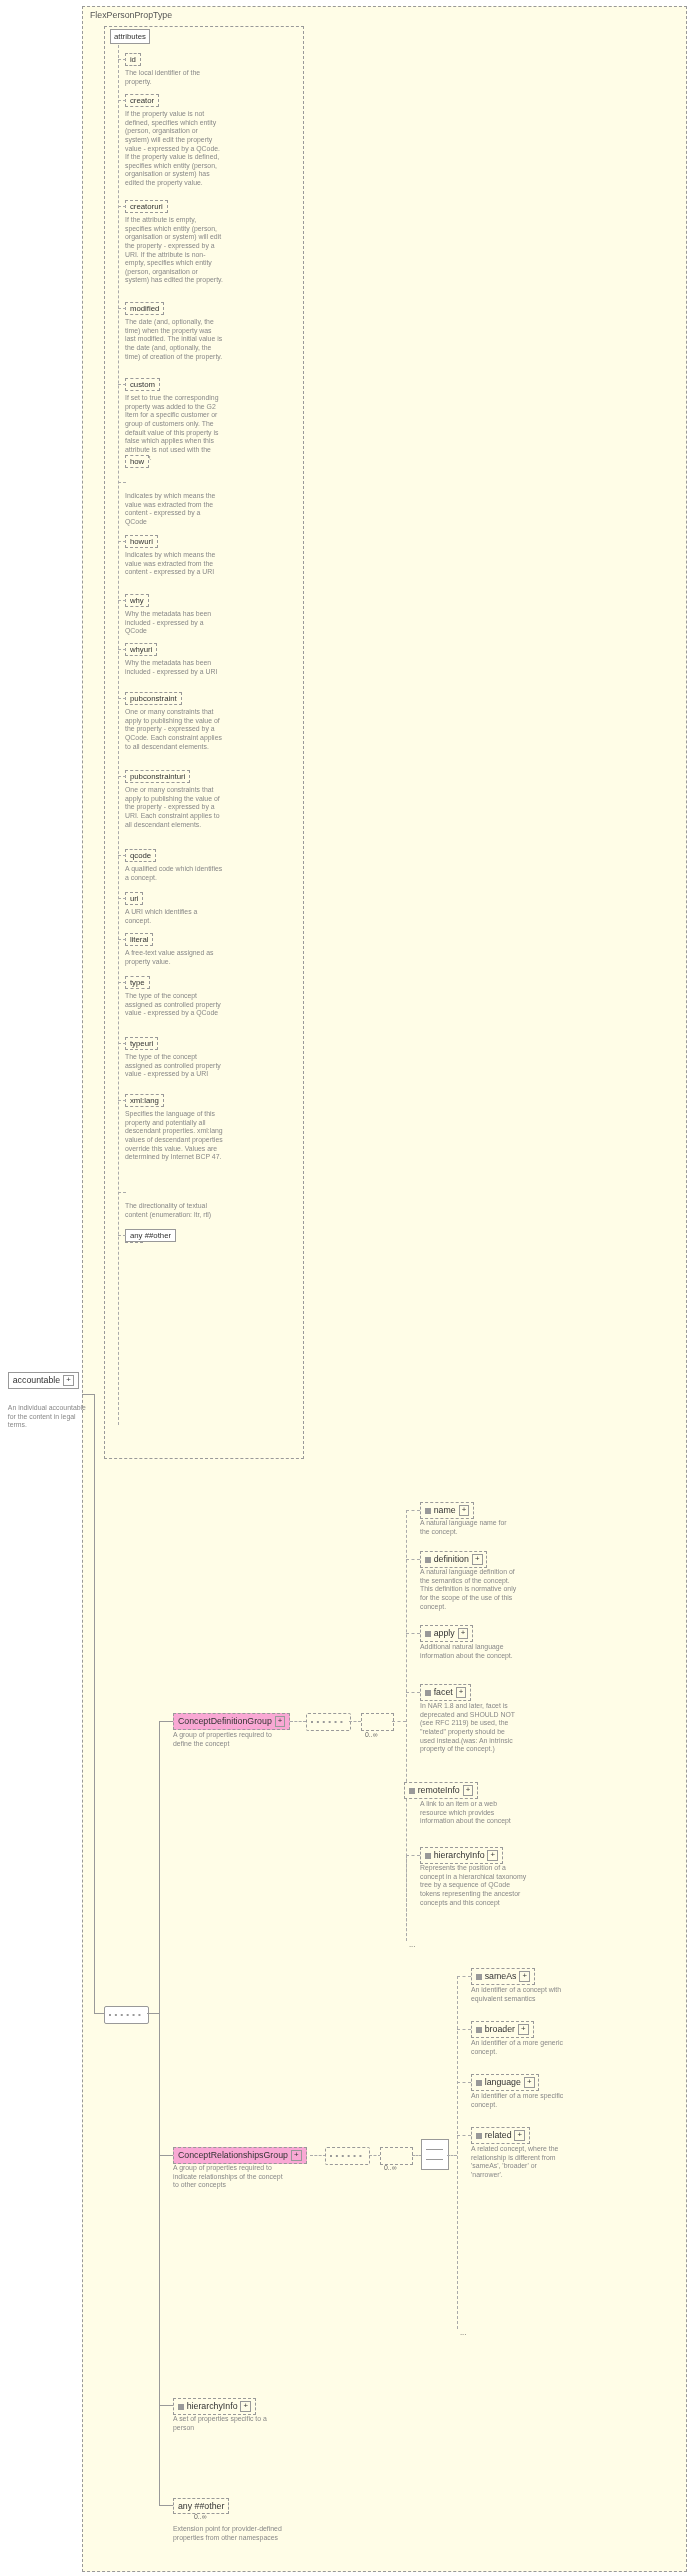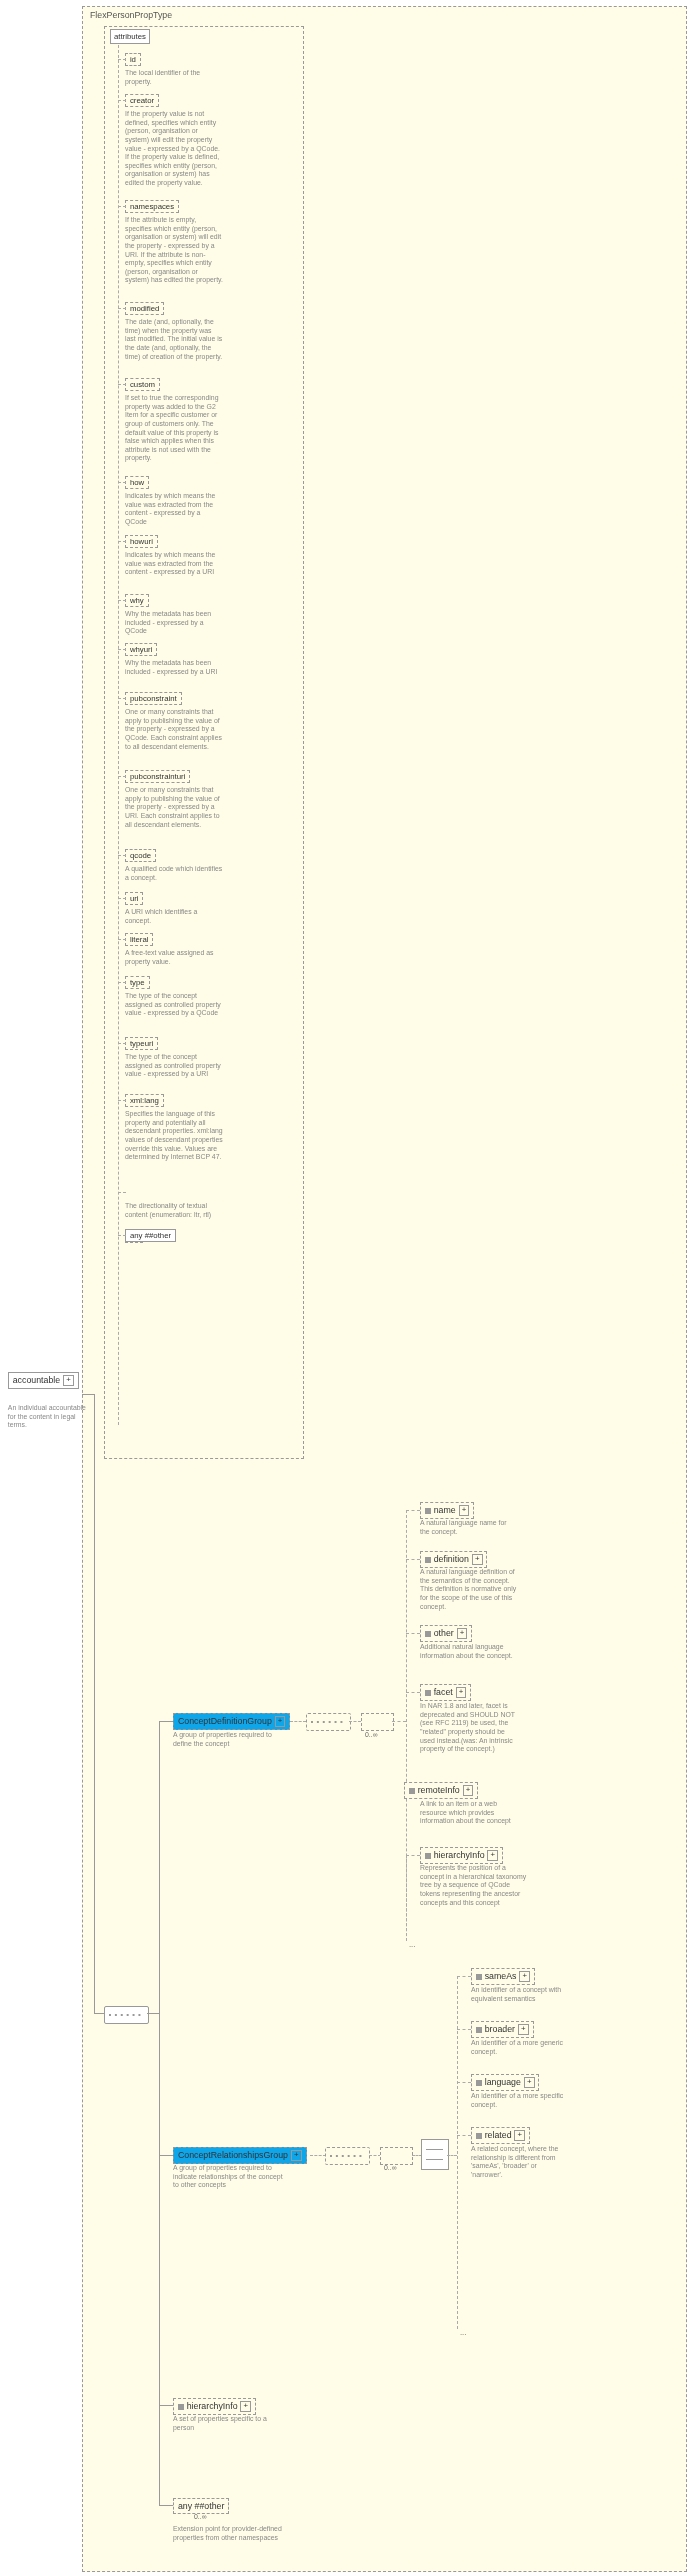--- a/index.html
+++ b/index.html
@@ -1,21 +1,21 @@
 <!DOCTYPE html>
 <html><head>
 <meta charset="utf-8">
 <style>
 body{margin:0;font-family:Arial,sans-serif;font-size:7.8px;color:#333;background:#fff}
 .canvas{position:relative;width:673px;height:2576px}
 .dbox{position:absolute;border:1px dashed #999;background:#fffde7}
 .attr-box{position:absolute;border:1px solid #999;background:#fff;padding:2px 2.9px}
 .solid-node{position:absolute;border:1px solid #999;background:#fff;padding:2px 3.9px;font-size:8.8px}
 .dashed-node{position:absolute;border:1px dashed #999;background:#fffde7;padding:2px 3.9px;font-size:8.8px}
-.gnode{position:absolute;border:1px dashed #999;background:#0ea5e9;padding:2px 3.9px;font-size:8.8px}
+.gnode{position:absolute;border:1px dashed #999;background:#f9a8d4;padding:2px 3.9px;font-size:8.8px}
 .plus{display:inline-block;width:8.8px;height:8.8px;border:1px solid #999;text-align:center;line-height:7.8px;font-size:7.8px;margin-left:2.9px;vertical-align:middle}
 .desc{position:absolute;color:#888;font-size:6.9px;line-height:1.25;width:98px}
 .desc-w{width:113px}
 .seq{position:absolute;width:43px;height:15.7px;border:1px solid #999;background:#fff;border-radius:2px}
 .seq:before{content:"";position:absolute;left:3.9px;top:2.9px;width:35px;height:9.8px;background:linear-gradient(to right,#999 0,#999 2px,transparent 2px,transparent 3.9px) repeat-x;background-size:5.9px 2px;background-position:0 3.9px}
 .dots{position:absolute;padding:1px 2.9px;font-size:7.8px;color:#555}
 .ch{position:absolute;width:31px;height:15.7px;border:1px dashed #999;background:#fffde7}
 .oc{position:absolute;font-size:6.9px;color:#666}
 .hl{position:absolute;border-top:1px solid #999}
 .vl{position:absolute;border-left:1px solid #999}
@@ -47,33 +47,33 @@
 <div class="vd" style="left:118px;top:45px;height:1380px"></div>
 
 <div class="attr-item" style="left:125px;top:53px"><span class="attr-lbl">id</span></div>
 <div class="hd" style="left:118px;top:59px;width:7.8px"></div>
 <div class="desc" style="left:125px;top:69px">The local identifier of the property.</div>
 
 <div class="attr-item" style="left:125px;top:94px"><span class="attr-lbl">creator</span></div>
 <div class="hd" style="left:118px;top:100px;width:7.8px"></div>
 <div class="desc" style="left:125px;top:110px">If the property value is not defined, specifies which entity (person, organisation or system) will edit the property value - expressed by a QCode. If the property value is defined, specifies which entity (person, organisation or system) has edited the property value.</div>
 
-<div class="attr-item" style="left:125px;top:200px"><span class="attr-lbl">namespaces</span></div>
+<div class="attr-item" style="left:125px;top:200px"><span class="attr-lbl">creatoruri</span></div>
 <div class="hd" style="left:118px;top:206px;width:7.8px"></div>
 <div class="desc" style="left:125px;top:216px">If the attribute is empty, specifies which entity (person, organisation or system) will edit the property - expressed by a URI. If the attribute is non-empty, specifies which entity (person, organisation or system) has edited the property.</div>
 
 <div class="attr-item" style="left:125px;top:302px"><span class="attr-lbl">modified</span></div>
 <div class="hd" style="left:118px;top:308px;width:7.8px"></div>
 <div class="desc" style="left:125px;top:318px">The date (and, optionally, the time) when the property was last modified. The initial value is the date (and, optionally, the time) of creation of the property.</div>
 
 <div class="attr-item" style="left:125px;top:378px"><span class="attr-lbl">custom</span></div>
 <div class="hd" style="left:118px;top:384px;width:7.8px"></div>
 <div class="desc" style="left:125px;top:394px">If set to true the corresponding property was added to the G2 Item for a specific customer or group of customers only. The default value of this property is false which applies when this attribute is not used with the property.</div>
 
-<div class="attr-item" style="left:125px;top:476px"><span class="attr-lbl">how</span></div>
+<div class="attr-item" style="left:125px;top:455px"><span class="attr-lbl">how</span></div>
 <div class="hd" style="left:118px;top:482px;width:7.8px"></div>
 <div class="desc" style="left:125px;top:492px">Indicates by which means the value was extracted from the content - expressed by a QCode</div>
 
 <div class="attr-item" style="left:125px;top:535px"><span class="attr-lbl">howuri</span></div>
 <div class="hd" style="left:118px;top:541px;width:7.8px"></div>
 <div class="desc" style="left:125px;top:551px">Indicates by which means the value was extracted from the content - expressed by a URI</div>
 
 <div class="attr-item" style="left:125px;top:594px"><span class="attr-lbl">why</span></div>
 <div class="hd" style="left:118px;top:600px;width:7.8px"></div>
 <div class="desc" style="left:125px;top:610px">Why the metadata has been included - expressed by a QCode</div>
@@ -141,21 +141,21 @@
 
 <div class="hd" style="left:406px;top:1510px;width:13.7px"></div>
 <div class="dashed-node" style="left:420px;top:1502px"><span class="mark"></span><span>name</span><span class="plus">+</span></div>
 <div class="desc" style="left:420px;top:1519px">A natural language name for the concept.</div>
 
 <div class="hd" style="left:406px;top:1559px;width:13.7px"></div>
 <div class="dashed-node" style="left:420px;top:1551px"><span class="mark"></span><span>definition</span><span class="plus">+</span></div>
 <div class="desc" style="left:420px;top:1568px">A natural language definition of the semantics of the concept. This definition is normative only for the scope of the use of this concept.</div>
 
 <div class="hd" style="left:406px;top:1633px;width:13.7px"></div>
-<div class="dashed-node" style="left:420px;top:1625px"><span class="mark"></span><span>other</span><span class="plus">+</span></div>
+<div class="dashed-node" style="left:420px;top:1625px"><span class="mark"></span><span>apply</span><span class="plus">+</span></div>
 <div class="desc" style="left:420px;top:1643px">Additional natural language information about the concept.</div>
 
 <div class="hd" style="left:406px;top:1692px;width:13.7px"></div>
 <div class="dashed-node" style="left:420px;top:1684px"><span class="mark"></span><span>facet</span><span class="plus">+</span></div>
 <div class="desc" style="left:420px;top:1702px">In NAR 1.8 and later, facet is deprecated and SHOULD NOT (see RFC 2119) be used, the "related" property should be used instead.(was: An intrinsic property of the concept.)</div>
 
 <div class="hd" style="left:406px;top:1790px;width:13.7px"></div>
 <div class="dashed-node" style="left:404px;top:1782px"><span class="mark"></span><span>remoteInfo</span><span class="plus">+</span></div>
 <div class="desc" style="left:420px;top:1800px">A link to an item or a web resource which provides information about the concept</div>
 

